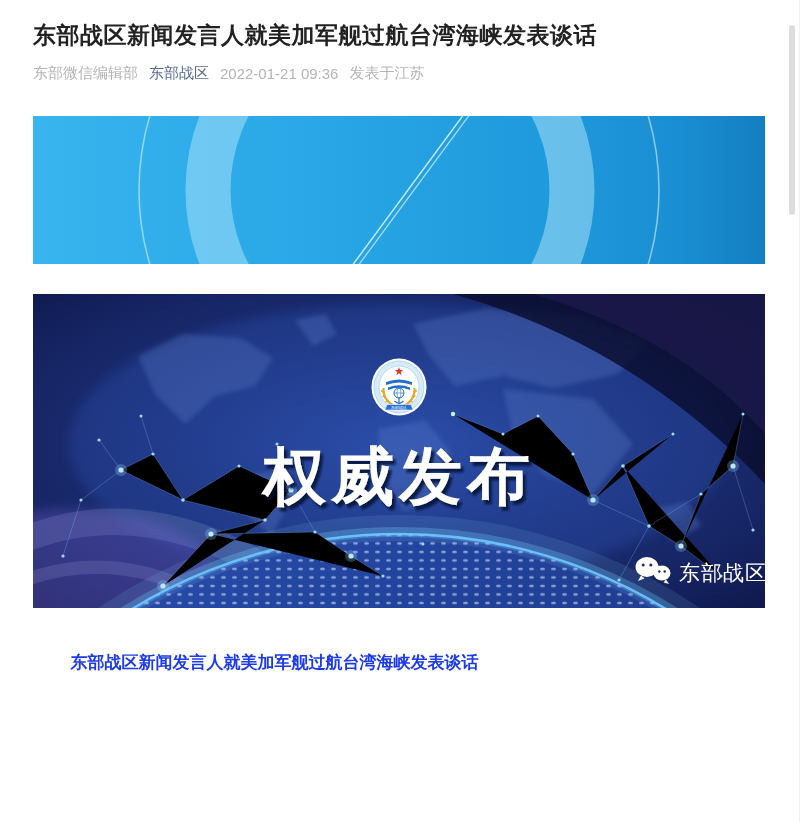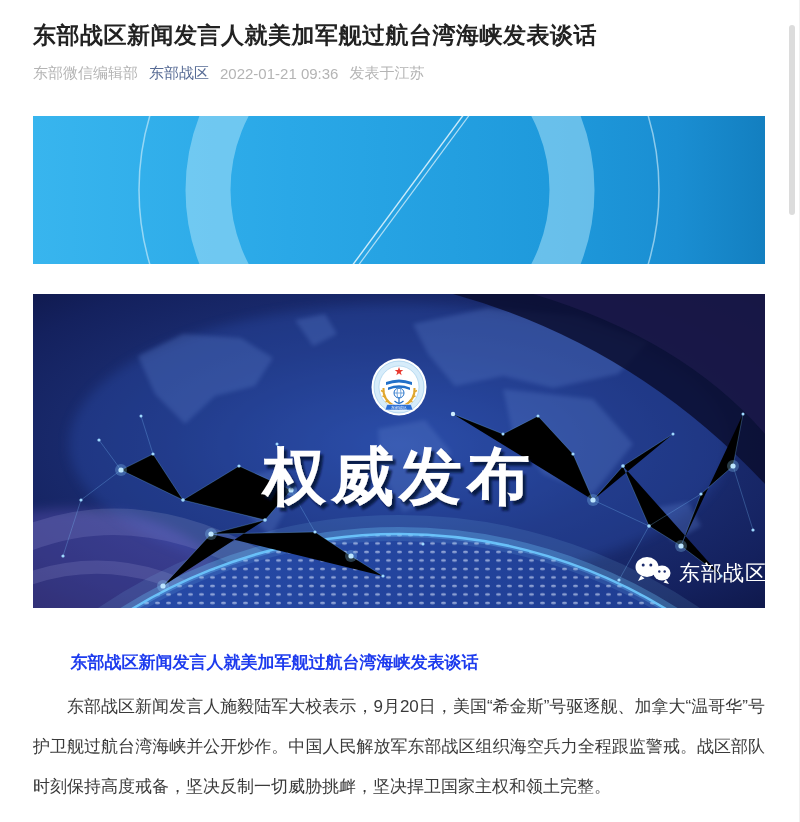--- a/index.html
+++ b/index.html
@@ -210,16 +210,15 @@
           <path d="M31,23.5 L34,28 L28.5,26.5 Z" fill="#ffffff"></path>
           <circle cx="24.3" cy="15.5" r="1.2" fill="#1b2a6b"></circle>
           <circle cx="29.7" cy="15.5" r="1.2" fill="#1b2a6b"></circle>
         </g>
         <text x="44" y="24" font-size="21" fill="#ffffff" letter-spacing="1">东部战区</text>
       </g>
     </svg>
 
     <p class="article-subtitle">东部战区新闻发言人就美加军舰过航台湾海峡发表谈话</p>
 
-    <p class="article-body">东部战区新闻发言人施毅陆军大校表示，9月20日，美国“希金斯”号驱逐舰、加拿大“温哥华”号护卫舰过航台湾海峡并公开炒作。中国人民解放军东部战区组织海空兵力全程跟监警戒。战区部队时刻保持高度戒备，坚决反制一切威胁挑衅，坚决捍卫国家主权和领土完整。</p>
 
   </div>
 </div>
 
 </body></html>

